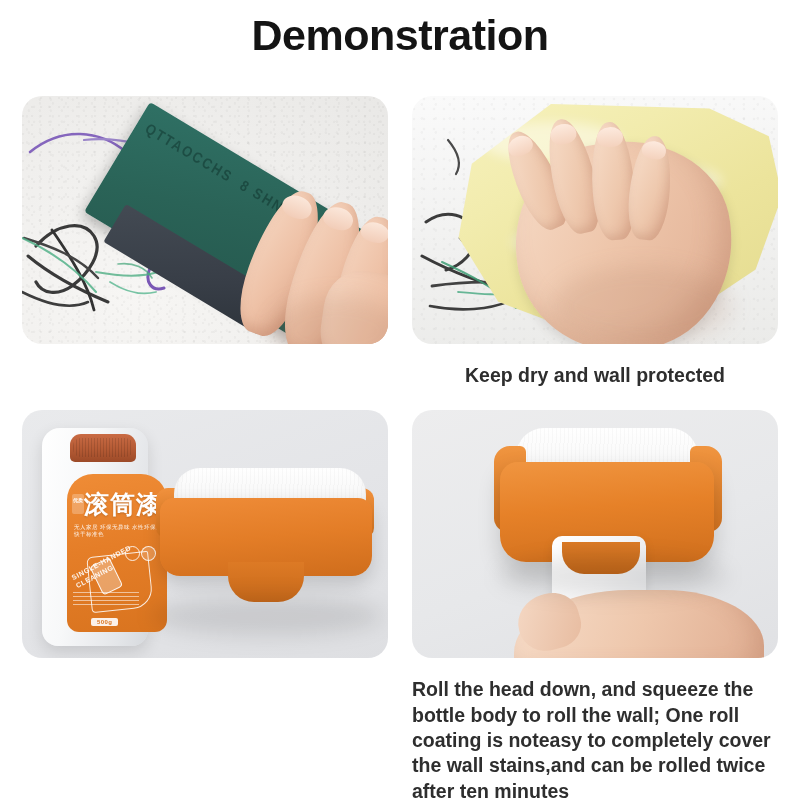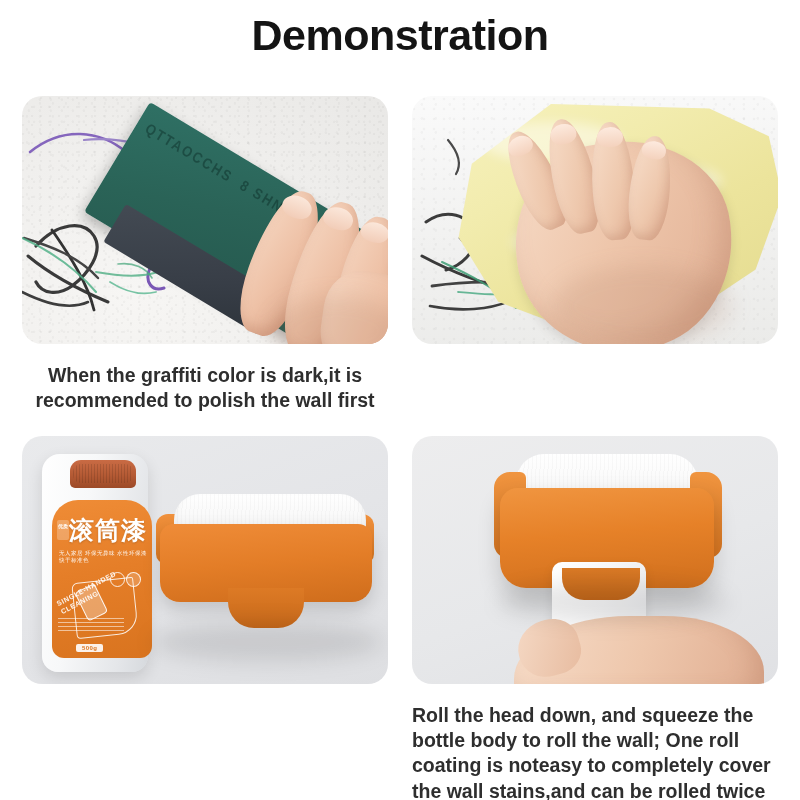--- a/index.html
+++ b/index.html
@@ -203,21 +203,21 @@
     background: linear-gradient(180deg, #c96b44 0%, #b45a34 55%, #9c4a28 100%);
     border-radius: 11px 11px 5px 5px;
   }
   .p3 .cap-rib {
     position: absolute; inset: 4px 3px 5px 3px;
     background: repeating-linear-gradient(90deg, rgba(0,0,0,.12) 0 1px, transparent 1px 3px);
     border-radius: 8px;
   }
   .p3 .label {
     position: absolute;
-    left: 10px; top: 46px;
+    left: 25px; top: 46px;
     width: 100px; height: 158px;
     background: linear-gradient(170deg, #ef8c36 0%, #e57e28 45%, #d9741f 100%);
     border-radius: 26px 26px 12px 12px;
     overflow: hidden;
   }
   .p3 .lbl-badge {
     position: absolute; left: 5px; top: 20px;
     width: 12px; height: 20px;
     background: rgba(255,255,255,.25);
     border-radius: 2px;
@@ -429,22 +429,20 @@
         </div>
         <div class="finger f2">
           <div class="nail" style="left:12px;top:6px;width:30px;height:22px"></div>
         </div>
         <div class="finger f3">
           <div class="nail" style="left:12px;top:6px;width:28px;height:20px"></div>
         </div>
         <div class="finger f4"></div>
         <div class="shade" style="left:250px;top:200px;width:130px;height:70px;background:rgba(170,120,95,.18)"></div>
       </div>
-      <div class="caption center">When the graffiti color is dark,it is
-recommended to polish the wall first</div>
     </div>
 
     <div class="cell">
       <div class="photo p2">
         <div class="wall-tex"></div>
 
         <svg class="scribble" style="left:0;top:0;width:366px;height:248px" viewBox="0 0 366 248">
           <path d="M14 126 C 34 112, 58 118, 62 138 C 66 156, 48 170, 34 174" stroke="#3c3c3c" stroke-width="3" fill="none" stroke-linecap="round"></path>
           <path d="M10 160 C 40 176, 76 190, 108 196" stroke="#3a3a3a" stroke-width="3" fill="none" stroke-linecap="round"></path>
           <path d="M20 190 C 50 186, 84 184, 112 190" stroke="#424242" stroke-width="2.8" fill="none" stroke-linecap="round"></path>
@@ -470,20 +468,21 @@
           <div class="fnail" style="left:8px;top:5px;width:26px;height:20px"></div>
         </div>
         <div class="fing" style="left:180px;top:26px;width:42px;height:118px;transform:rotate(-4deg)">
           <div class="fnail" style="left:8px;top:5px;width:26px;height:20px"></div>
         </div>
         <div class="fing" style="left:218px;top:40px;width:40px;height:104px;transform:rotate(6deg)">
           <div class="fnail" style="left:8px;top:5px;width:24px;height:18px"></div>
         </div>
         <div class="shade" style="left:140px;top:170px;width:180px;height:80px;background:rgba(170,120,95,.16)"></div>
       </div>
+      <div class="caption center">Keep dry and wall protected</div>
     </div>
   </div>
 
   <div class="row row2">
 
     <div class="cell">
       <div class="photo p3">
 
         <div class="bottle">
           <div class="cap">

